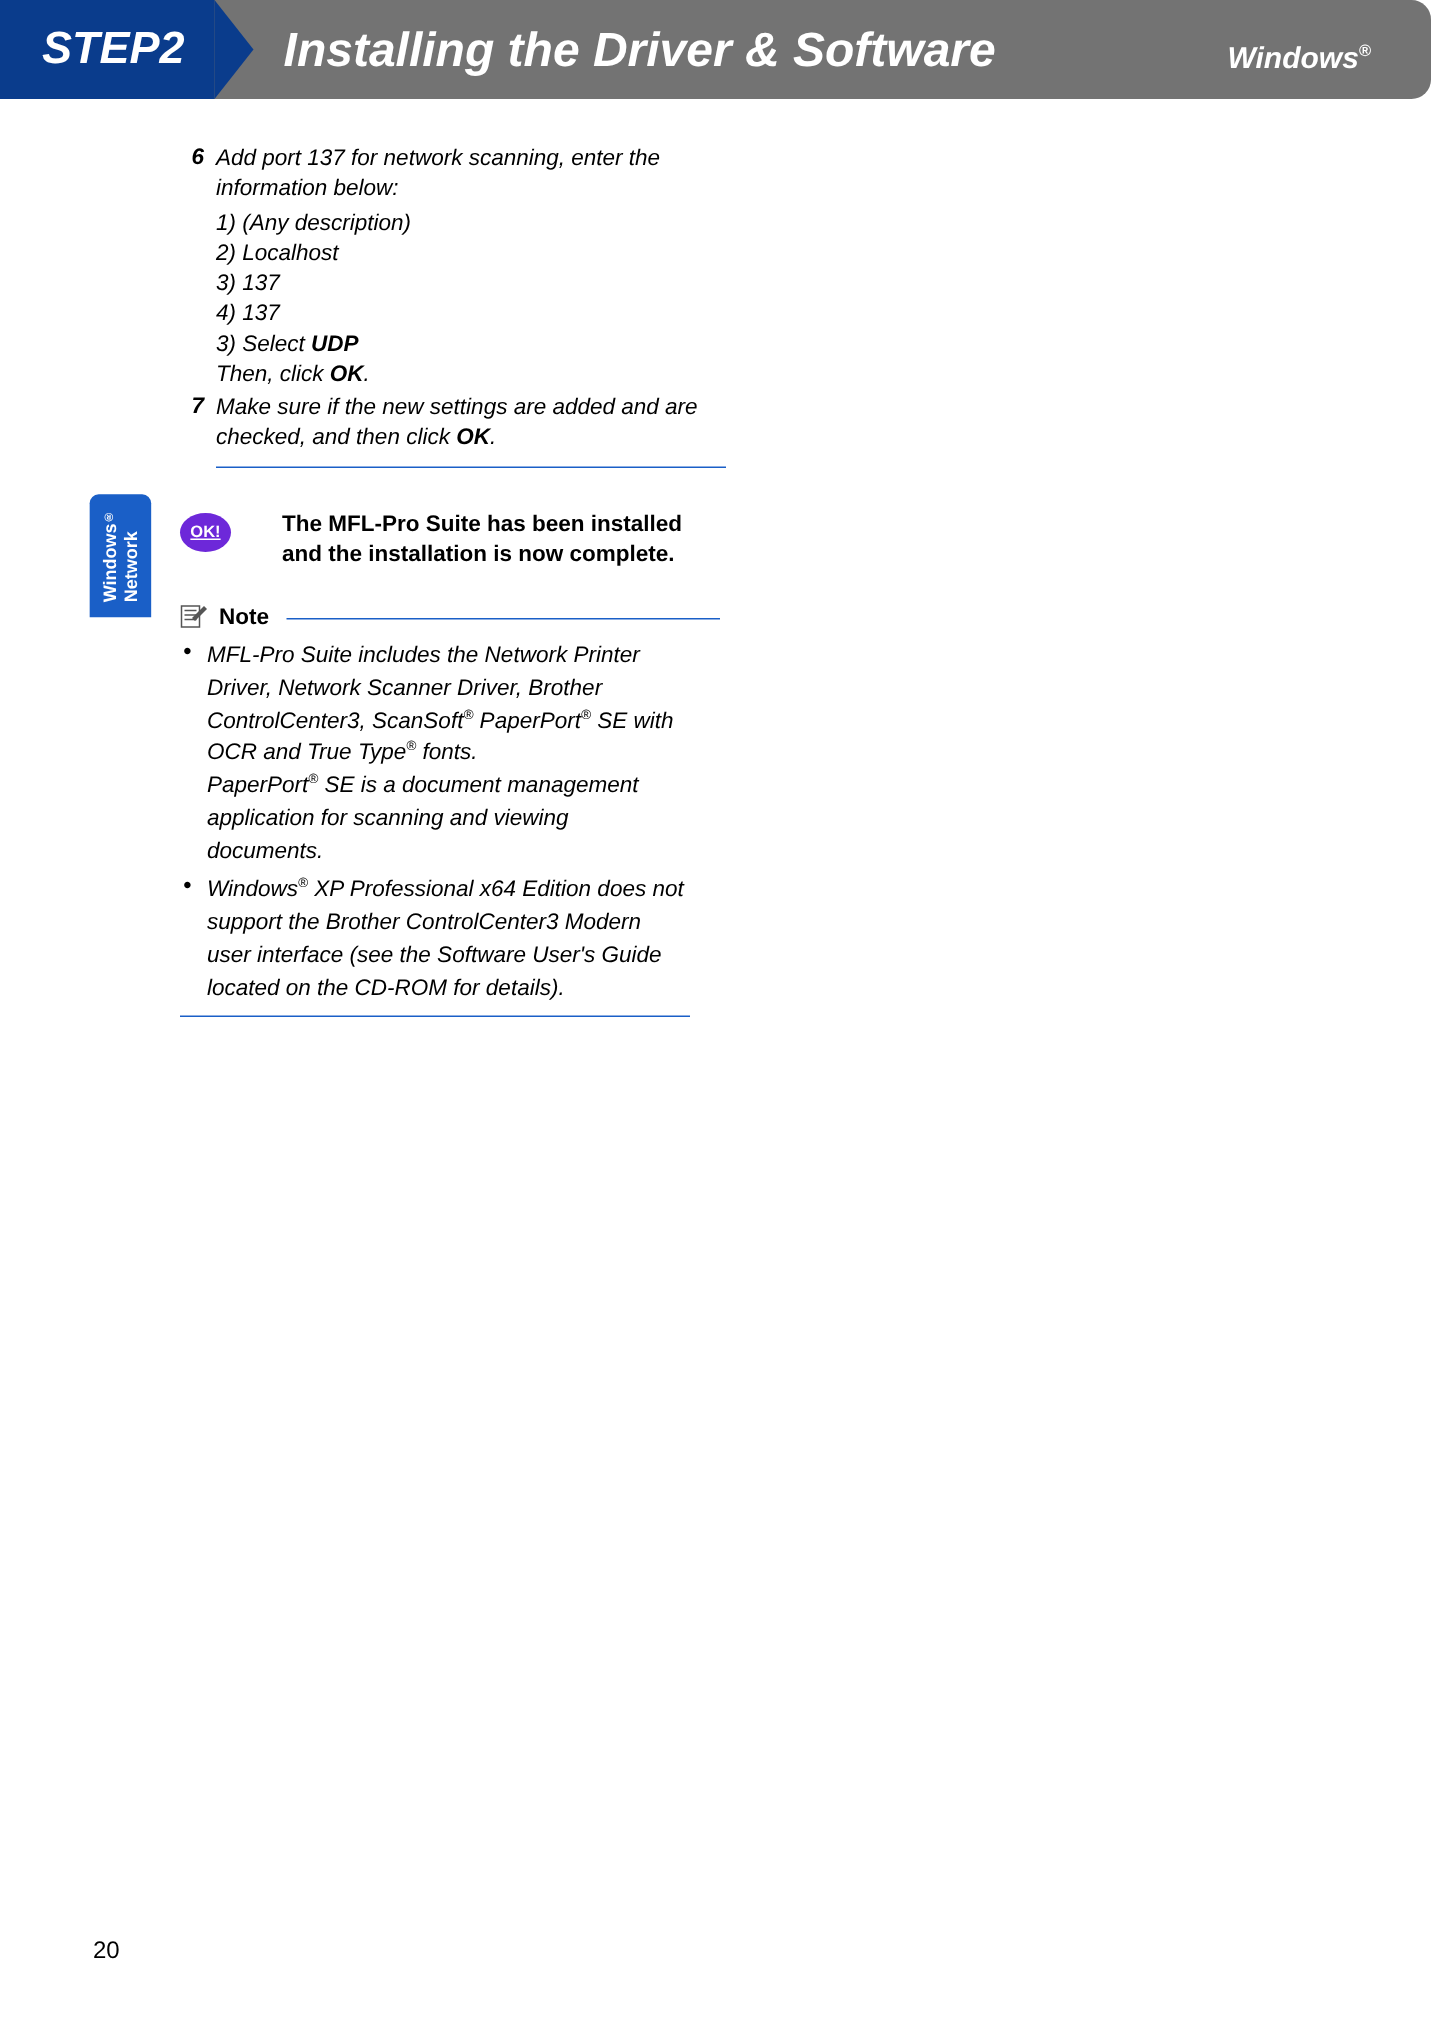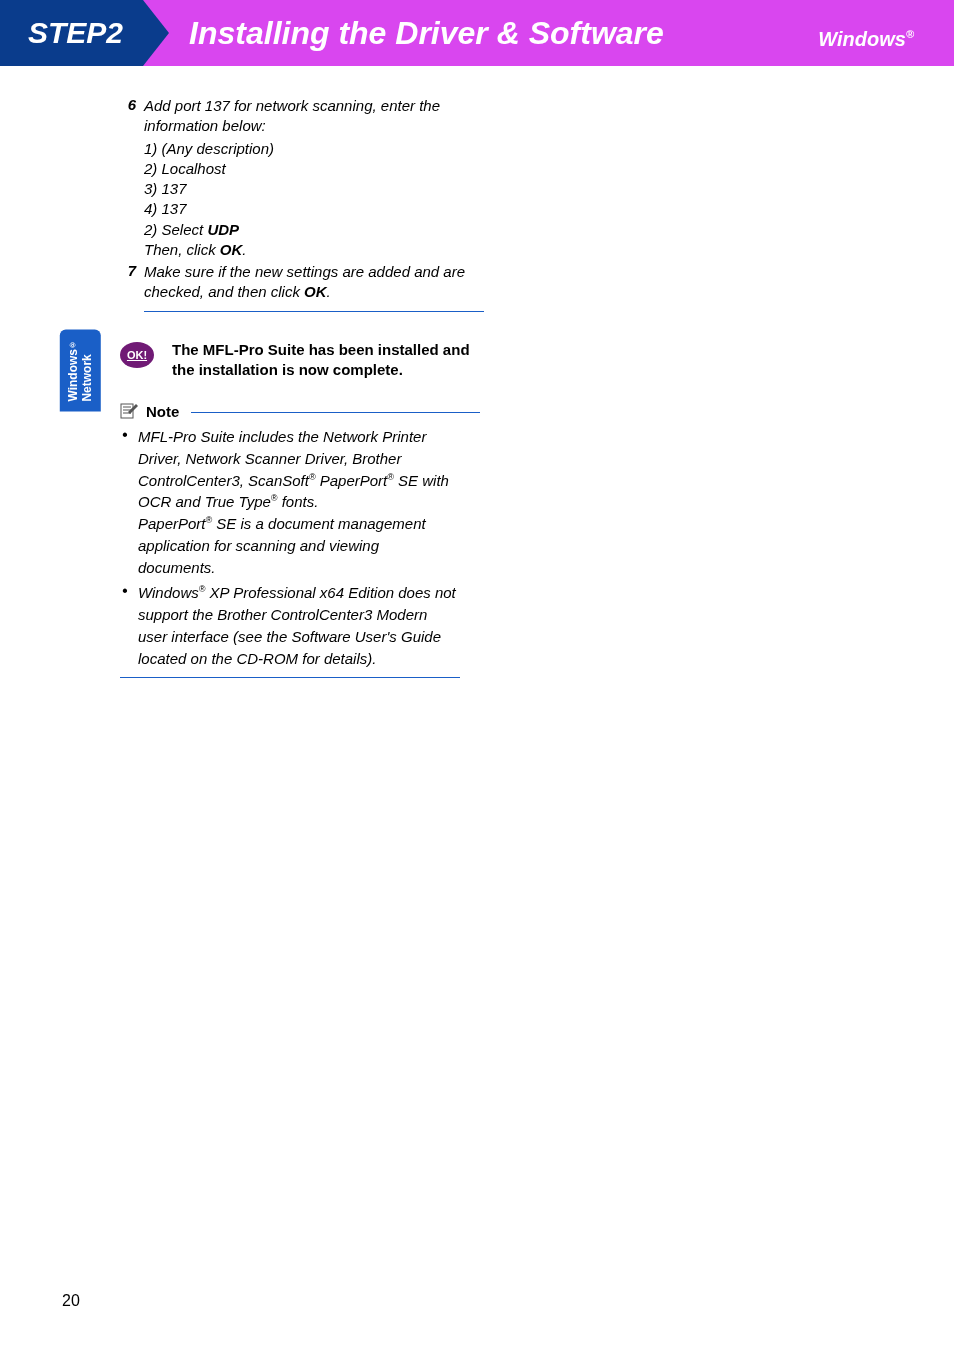--- a/index.html
+++ b/index.html
@@ -5,25 +5,26 @@
   * { margin: 0; padding: 0; box-sizing: border-box; }
   body {
     width: 954px;
     height: 1350px;
     font-family: Arial, Helvetica, sans-serif;
     background: #fff;
     position: relative;
     color: #000;
   }
   .header {
-    background: #d946ef;
+    background: #737373;
     display: flex;
     align-items: center;
     height: 66px;
     position: relative;
+    border-radius: 13px;
   }
   .step2-box {
     background: #0a3c8c;
     color: #fff;
     font-size: 30px;
     font-weight: bold;
     font-style: italic;
     padding: 14px 20px 14px 28px;
     height: 66px;
     display: flex;
@@ -94,29 +95,29 @@
     font-size: 15px;
     line-height: 1.35;
   }
   .sub-list { margin-top: 2px; }
   .sub-list div { font-size: 15px; line-height: 1.35; }
 
   .divider { border-top: 1px solid #1a5fc7; margin: 8px 0 8px 24px; width: 340px; }
 
   .ok-row { display: flex; margin-top: 28px; }
   .ok-badge {
-    background: #701a75;
+    background: #6d28d9;
     color: #fff;
     font-size: 11px;
     font-weight: bold;
     border-radius: 50%;
     width: 34px; height: 26px;
     display: flex; align-items: center; justify-content: center;
     flex-shrink: 0;
-    margin-right: 18px;
+    margin-right: 34px;
     margin-top: 2px;
     text-decoration: underline;
   }
   .ok-text { font-size: 15px; font-weight: bold; line-height: 1.35; width: 300px; }
 
   .note-row {
     display: flex;
     align-items: center;
     margin-top: 22px;
     margin-bottom: 6px;
@@ -182,21 +183,21 @@
 
   <div class="step-row">
     <div class="step-num">6</div>
     <div class="step-text">
       <span>Add port 137 for network scanning, enter the information below:</span>
       <div class="sub-list">
         <div>1)  (Any description)</div>
         <div>2)  Localhost</div>
         <div>3)  137</div>
         <div>4)  137</div>
-        <div><span>2)  Select </span><b>UDP</b></div>
+        <div><span>3)  Select </span><b>UDP</b></div>
         <div><span>Then, click </span><b>OK</b><span>.</span></div>
       </div>
     </div>
   </div>
 
   <div class="step-row">
     <div class="step-num">7</div>
     <div class="step-text">
       <span>Make sure if the new settings are added and are checked, and then click </span><b>OK</b><span>.</span>
     </div>

